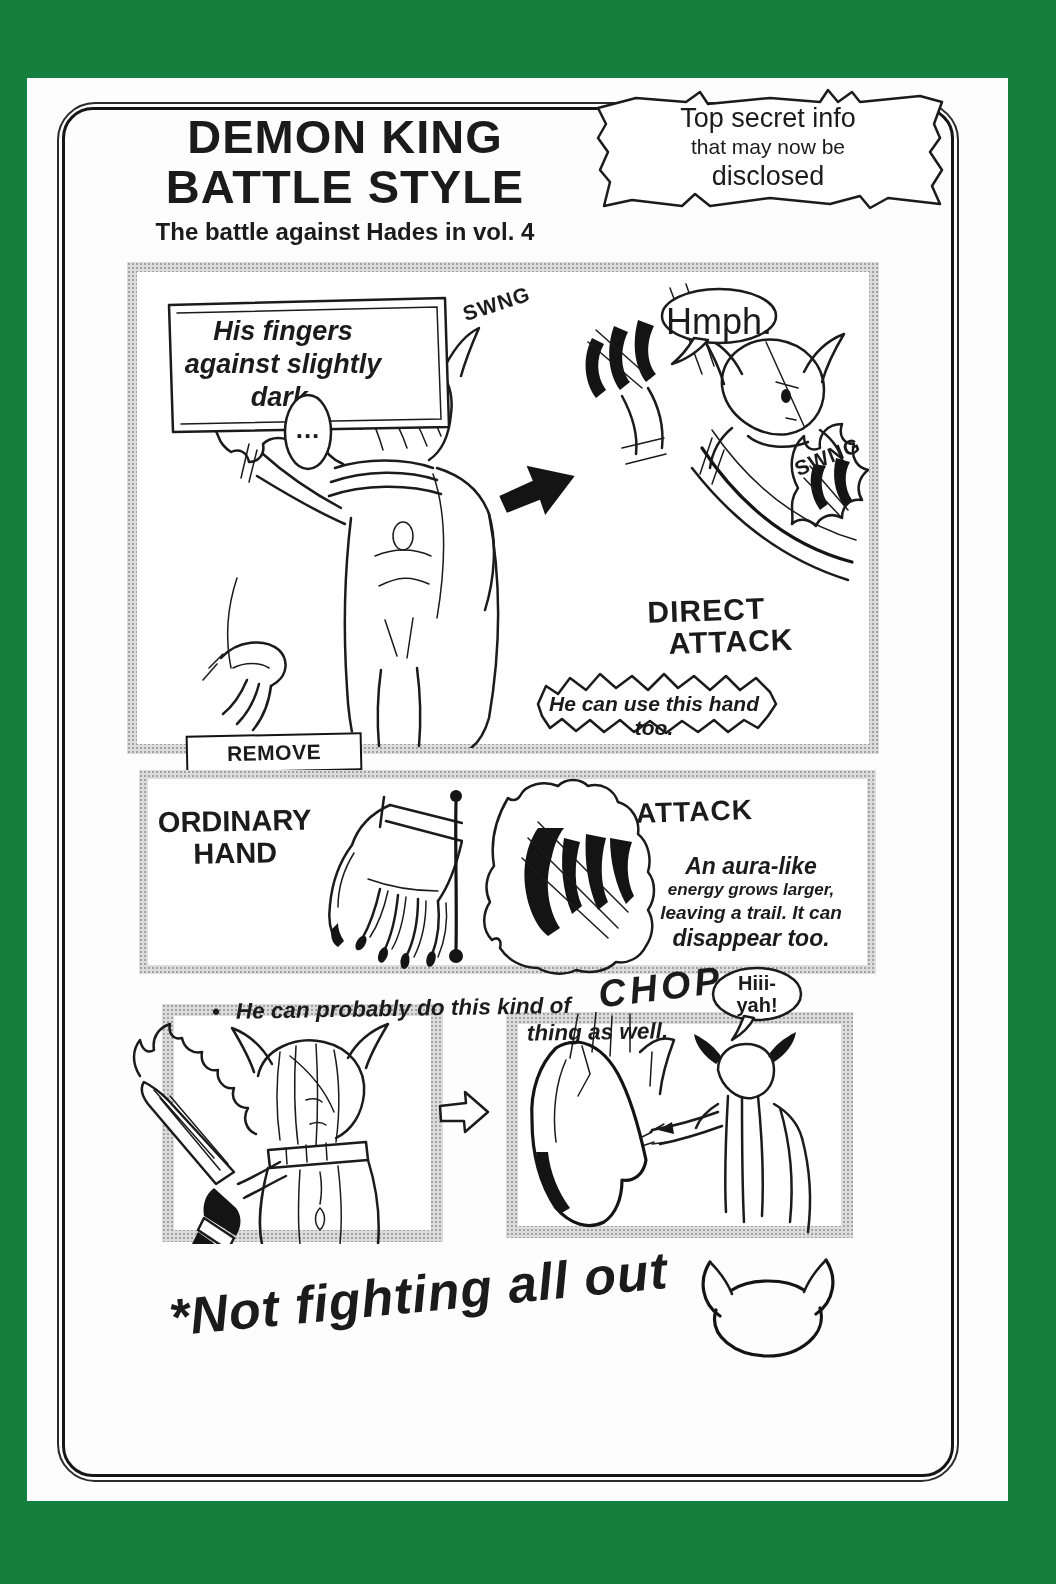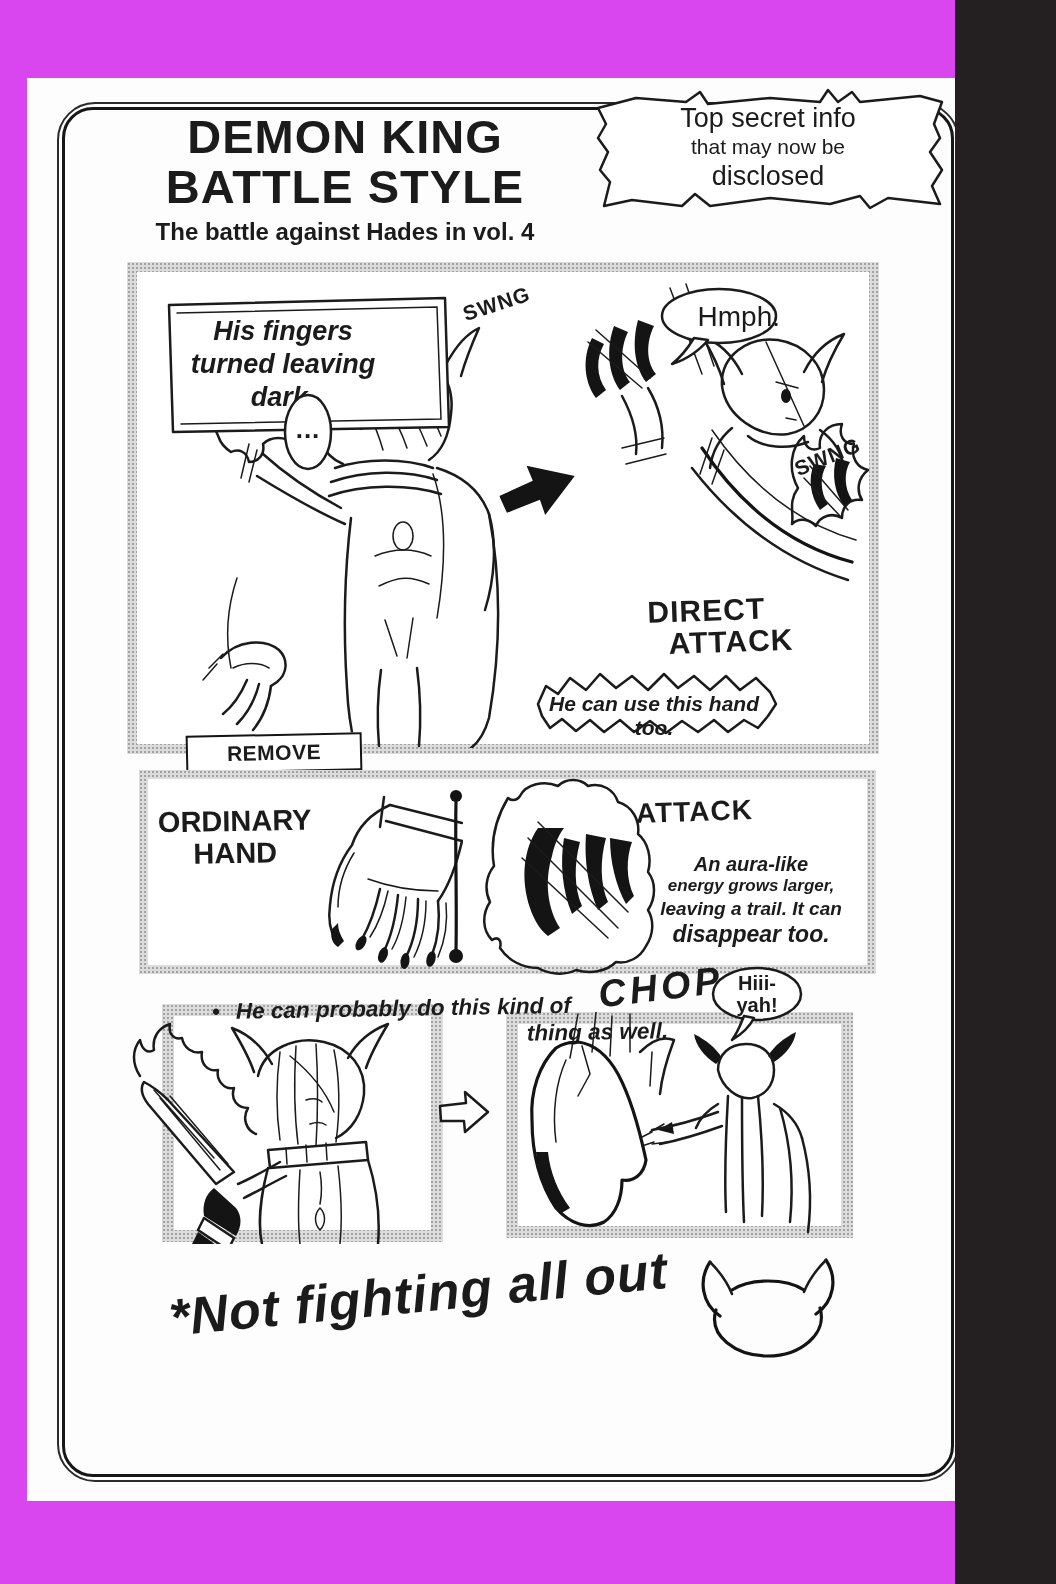--- a/index.html
+++ b/index.html
@@ -1,17 +1,17 @@
 <!DOCTYPE html>
 <html><head>
 <meta charset="utf-8">
 <style>
   html,body{margin:0;padding:0;}
   body{background:#241f20;font-family:"Liberation Sans", sans-serif;}
-  .stage{position:relative;width:955px;height:1584px;background:#d946ef;overflow:hidden;}
+  .stage{position:relative;width:1056px;height:1584px;background:#15803d;overflow:hidden;}
   .abs{position:absolute;}
   .page{position:absolute;left:27px;top:78px;width:981px;height:1423px;background:#fdfdfd;}
   .frame{position:absolute;left:30px;top:24px;width:898px;height:1376px;border:2px solid #2b2b2b;border-radius:38px;}
   .frame::after{content:"";position:absolute;inset:3px;border:3px solid #161616;border-radius:31px;}
   .panel{position:absolute;background-color:#dcdcdc;background-image:radial-gradient(circle,#a2a2a2 1px,rgba(0,0,0,0) 1.15px);background-size:4px 4px;}
   .panel-inner{position:absolute;background:#ffffff;}
   .comic-b{font-weight:800;color:#1b1b1b;}
   .comic-bi{font-weight:800;font-style:italic;color:#1b1b1b;}
   .comic-r{font-weight:400;color:#1b1b1b;}
   .center{text-align:center;}
@@ -84,21 +84,21 @@
     <path class="stk-thin" d="M92,260 C82,290 80,320 86,350"></path>
   </svg>
 
   <div class="abs" style="left:137px;top:293px;width:292px;height:142px;padding-left:24px;">
     <svg width="292" height="142" viewBox="0 0 292 142">
       <path class="wht" stroke-width="3" d="M8,12 L284,5 L288,134 L12,139 Z"></path>
       <path class="stk-thin" d="M16,20 L276,14 L280,126 L20,131"></path>
     </svg>
     <div class="abs center" style="left:16px;top:22px;width:260px;">
       <div class="comic-bi" style="font-size:27px;line-height:1.22;">His fingers</div>
-      <div class="comic-bi" style="font-size:27px;line-height:1.22;">turned leaving</div>
+      <div class="comic-bi" style="font-size:27px;line-height:1.22;">against slightly</div>
       <div class="comic-bi" style="font-size:27px;line-height:1.22;">dark.</div>
     </div>
   </div>
 
   <div class="abs comic-b" style="left:462px;top:292px;font-size:21px;transform:rotate(-18deg);letter-spacing:1px;">SWNG</div>
 
   <div class="abs" style="left:282px;top:392px;width:52px;height:80px;">
     <svg width="52" height="80" viewBox="0 0 52 80">
         <ellipse class="wht" cx="26" cy="40" rx="23" ry="37"></ellipse>
       </svg>
@@ -133,21 +133,21 @@
     <path class="blk" d="M262,186 C256,200 258,218 268,232 L276,226 C268,214 268,198 274,188 Z"></path>
     <path class="blk" d="M284,180 C280,196 282,214 292,228 L300,222 C292,210 292,194 298,184 Z"></path>
     <path class="stk-thin" d="M258,188 L296,232 M252,200 L290,240"></path>
   </svg>
 
   <div class="abs" style="left:658px;top:286px;width:122px;height:86px;">
     <svg width="122" height="86" viewBox="0 0 122 86">
       <ellipse class="wht" cx="61" cy="30" rx="57" ry="27"></ellipse>
       <path class="wht" d="M36,52 C30,62 24,70 14,78 C28,74 42,64 50,54 Z"></path>
     </svg>
-    <div class="abs comic-r center" style="left:0;top:15px;width:122px;font-size:28px;text-align:right;">Hmph.</div>
+    <div class="abs comic-r center" style="left:0;top:15px;width:122px;font-size:36px;">Hmph.</div>
   </div>
 
   <div class="abs comic-b" style="left:793px;top:445px;font-size:21px;transform:rotate(-22deg);letter-spacing:1px;">SWNG</div>
 
   <div class="abs" style="left:648px;top:594px;width:160px;transform:rotate(-2deg);">
     <div class="comic-b" style="font-size:30px;line-height:1.05;letter-spacing:1px;">DIRECT</div>
     <div class="comic-b" style="font-size:30px;line-height:1.05;letter-spacing:1px;margin-left:20px;">ATTACK</div>
   </div>
 
   <div class="abs" style="left:528px;top:662px;width:252px;height:84px;">
@@ -202,21 +202,21 @@
     <path class="blk" d="M70,50 C56,70 52,100 62,130 C66,142 72,152 80,158 L92,150 C80,132 76,104 84,78 C86,68 90,58 96,50 Z"></path>
     <path class="blk" d="M96,60 C92,84 94,112 104,136 L114,128 C106,110 106,86 112,64 Z"></path>
     <path class="blk" d="M118,56 C116,82 120,110 130,132 L140,124 C132,106 132,82 138,60 Z"></path>
     <path class="blk" d="M142,60 C142,84 148,108 158,126 L166,118 C158,102 158,80 164,64 Z"></path>
     <path class="stk-thin" d="M60,60 L150,150 M54,80 L140,160 M70,44 L160,134"></path>
   </svg>
 
   <div class="abs comic-b" style="left:636px;top:796px;font-size:28px;letter-spacing:1px;transform:rotate(-2deg);">ATTACK</div>
 
   <div class="abs center" style="left:630px;top:852px;width:242px;">
-    <div class="comic-bi" style="font-size:20px;line-height:1.22;">An aura-like</div>
+    <div class="comic-bi" style="font-size:23px;line-height:1.22;">An aura-like</div>
     <div class="comic-bi" style="font-size:17px;line-height:1.22;">energy grows larger,</div>
     <div class="comic-bi" style="font-size:19px;line-height:1.22;">leaving a trail. It can</div>
     <div class="comic-bi" style="font-size:23px;line-height:1.22;">disappear too.</div>
   </div>
 
   <div class="panel" style="left:162px;top:1004px;width:281px;height:238px;">
     <div class="panel-inner" style="inset:12px;"></div>
   </div>
   <div class="panel" style="left:506px;top:1012px;width:347px;height:226px;">
     <div class="panel-inner" style="inset:12px;"></div>

